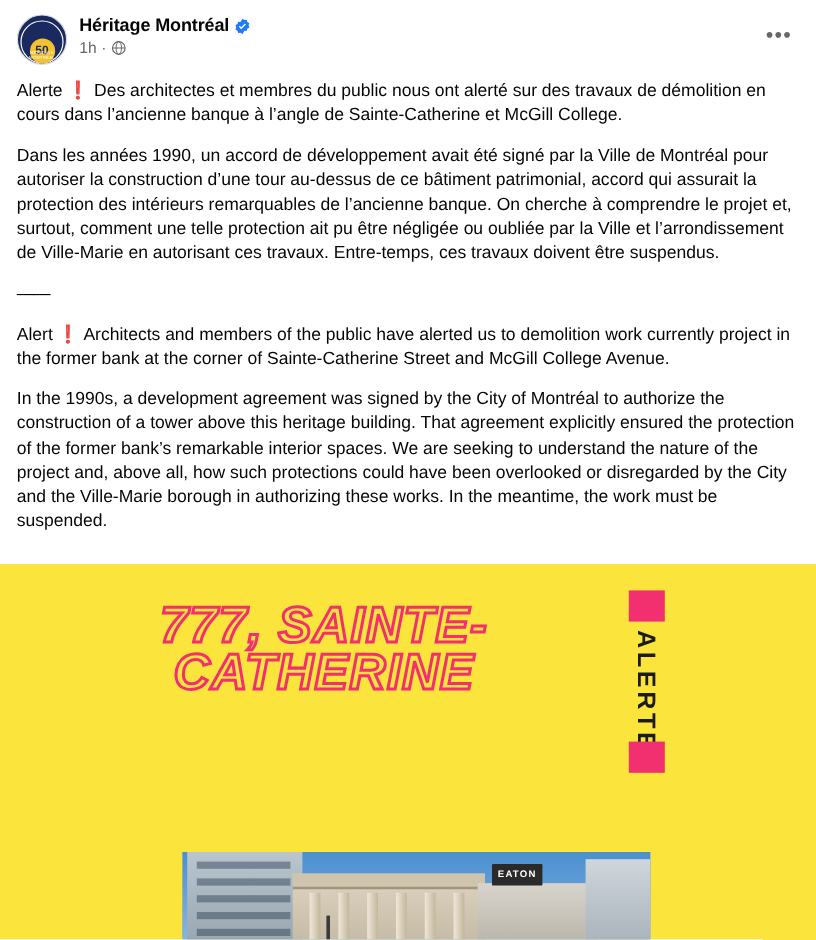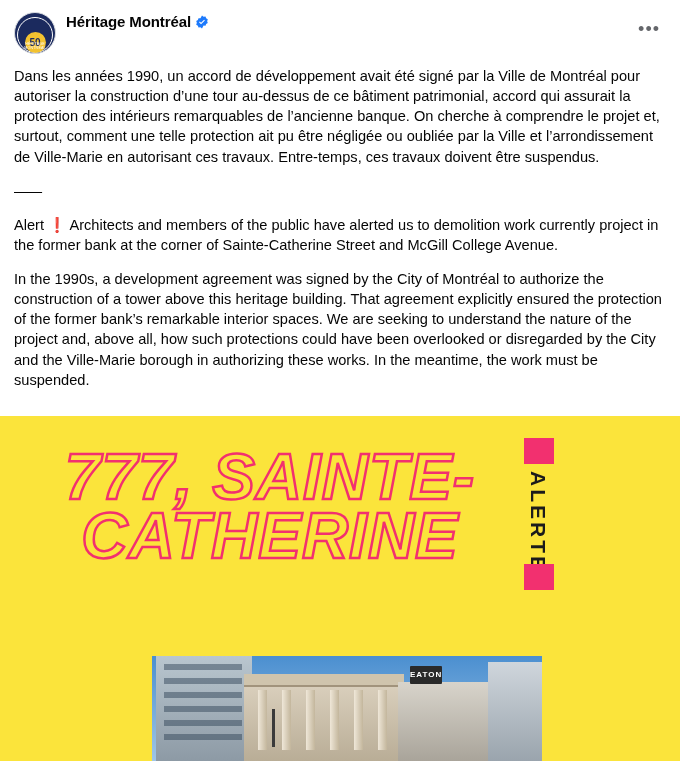--- a/index.html
+++ b/index.html
@@ -156,21 +156,21 @@
   }
   .poster-title {
     position: absolute;
     top: 32px;
     left: 0;
     width: 540px;
     text-align: center;
     font-family: "Liberation Sans", sans-serif;
     font-weight: bold;
     font-style: italic;
-    font-size: 64px;
+    font-size: 42px;
     line-height: 0.92;
     letter-spacing: 1px;
     color: #fbe43b;
     -webkit-text-stroke: 2.5px #f2306f;
     text-shadow: 0 0 0 #f2306f;
     pointer-events: none;
   }
   .poster-title .l1 { display:block; }
   .poster-title .l2 { display:block; }
   .poster-title .l3 { display:block; }
@@ -247,21 +247,21 @@
     position: absolute;
     top: 16px;
     width: 9px;
     height: 60px;
     background: linear-gradient(90deg,#efe7d8,#c3b69c);
   }
   .photo .eaton {
     position: absolute;
     left: 258px;
     top: 10px;
-    width: 32px;
+    width: 42px;
     height: 18px;
     background: #2a2a2a;
     color: #ffffff;
     font-size: 8px;
     font-weight: bold;
     letter-spacing: 1px;
     text-align: center;
     line-height: 18px;
     border-radius: 1px;
   }
@@ -302,25 +302,35 @@
       <div class="mini">HÉRITAGE MONTRÉAL</div>
     </div>
     <div class="header-text">
       <div class="name-row">
         <span class="page-name">Héritage Montréal</span>
         <svg class="verified" viewBox="0 0 16 16">
           <path fill="#1d7afc" d="M8 0.6l1.8 1.3 2.2-.2.7 2.1 1.9 1.1-.7 2.1.7 2.1-1.9 1.1-.7 2.1-2.2-.2L8 15.4l-1.8-1.3-2.2.2-.7-2.1L1.4 11l.7-2.1L1.4 6.8l1.9-1.1.7-2.1 2.2.2z"></path>
           <path fill="#ffffff" d="M6.9 10.6L4.6 8.3l.9-.9 1.4 1.4 3.5-3.5.9.9z"></path>
         </svg>
       </div>
+      <div class="meta-row">
+        <span>1h</span>
+        <span class="dot-sep">·</span>
+        <svg class="globe" viewBox="0 0 16 16">
+          <circle cx="8" cy="8" r="7" fill="none" stroke="#65676b" stroke-width="1.3"></circle>
+          <ellipse cx="8" cy="8" rx="3" ry="7" fill="none" stroke="#65676b" stroke-width="1.1"></ellipse>
+          <line x1="1" y1="8" x2="15" y2="8" stroke="#65676b" stroke-width="1.1"></line>
+        </svg>
+      </div>
     </div>
     <div class="menu-dots">•••</div>
   </div>
 
   <div class="post-body">
+    <p>Alerte ❗ Des architectes et membres du public nous ont alerté sur des travaux de démolition en cours dans l’ancienne banque à l’angle de Sainte-Catherine et McGill College.</p>
     <p>Dans les années 1990, un accord de développement avait été signé par la Ville de Montréal pour autoriser la construction d’une tour au-dessus de ce bâtiment patrimonial, accord qui assurait la protection des intérieurs remarquables de l’ancienne banque. On cherche à comprendre le projet et, surtout, comment une telle protection ait pu être négligée ou oubliée par la Ville et l’arrondissement de Ville-Marie en autorisant ces travaux. Entre-temps, ces travaux doivent être suspendus.</p>
     <p class="hr-text">——</p>
     <p>Alert ❗ Architects and members of the public have alerted us to demolition work currently project in the former bank at the corner of Sainte-Catherine Street and McGill College Avenue.</p>
     <p>In the 1990s, a development agreement was signed by the City of Montréal to authorize the construction of a tower above this heritage building. That agreement explicitly ensured the protection of the former bank’s remarkable interior spaces. We are seeking to understand the nature of the project and, above all, how such protections could have been overlooked or disregarded by the City and the Ville-Marie borough in authorizing these works. In the meantime, the work must be suspended.</p>
   </div>
 
   <div class="post-image">
     <div class="poster-title">
       <span class="l1">777, SAINTE-</span>
       <span class="l2">CATHERINE</span>

